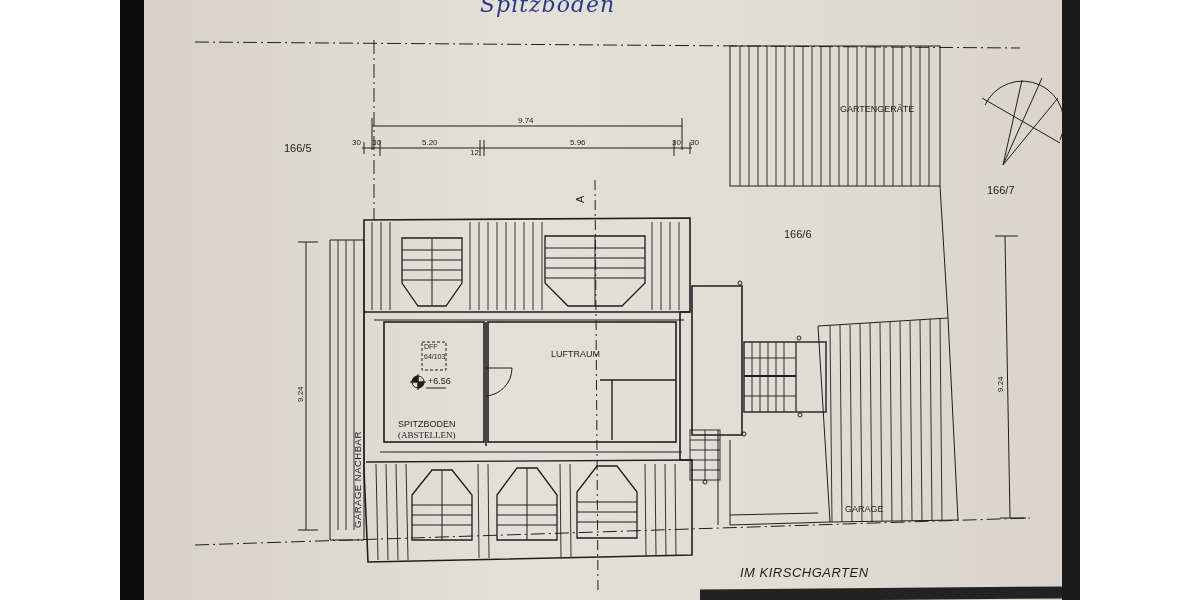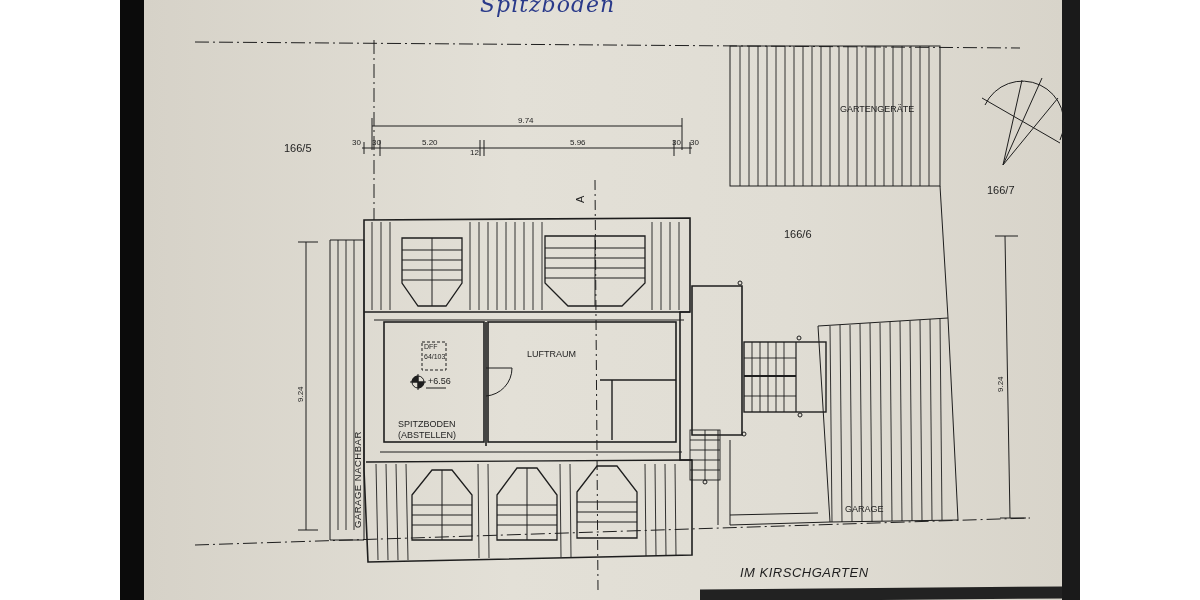--- a/index.html
+++ b/index.html
@@ -246,23 +246,23 @@
 
 <div class="lbl dim vert" style="left:296px; top:402px;">9.24</div>
 <div class="lbl dim vert" style="left:996px; top:392px;">9.24</div>
 
 <div class="lbl parcel" style="left:284px; top:142px;">166/5</div>
 <div class="lbl parcel" style="left:784px; top:228px;">166/6</div>
 <div class="lbl parcel" style="left:987px; top:184px;">166/7</div>
 
 <div class="lbl room" style="left:840px; top:104px;">GARTENGERÄTE</div>
 <div class="lbl room vert" style="left:574px; top:203px; font-size:11px;">A</div>
-<div class="lbl room" style="left:527px; top:349px;">LUFTRAUM</div>
+<div class="lbl room" style="left:551px; top:349px;">LUFTRAUM</div>
 <div class="lbl room" style="left:398px; top:419px;">SPITZBODEN</div>
-<div class="lbl room" style="left:398px; top:430px;">(ABSTELLEN)</div>
+<div class="lbl room" style="left:398px; top:430px;font-family:Liberation Serif, serif;">(ABSTELLEN)</div>
 <div class="lbl" style="left:424px; top:343px; font-size:7px;">DFF</div>
 <div class="lbl" style="left:424px; top:353px; font-size:7px;">64/103</div>
 <div class="lbl" style="left:428px; top:376px; font-size:9px;">+6.56</div>
 
 <div class="lbl room vert" style="left:352px; top:528px; font-size:9.5px; letter-spacing:0.5px;">GARAGE NACHBAR</div>
 <div class="lbl room" style="left:845px; top:504px;">GARAGE</div>
 <div class="lbl street" style="left:740px; top:565px;">IM KIRSCHGARTEN</div>
 
 <div class="paper-bottom-shadow"></div>
 

